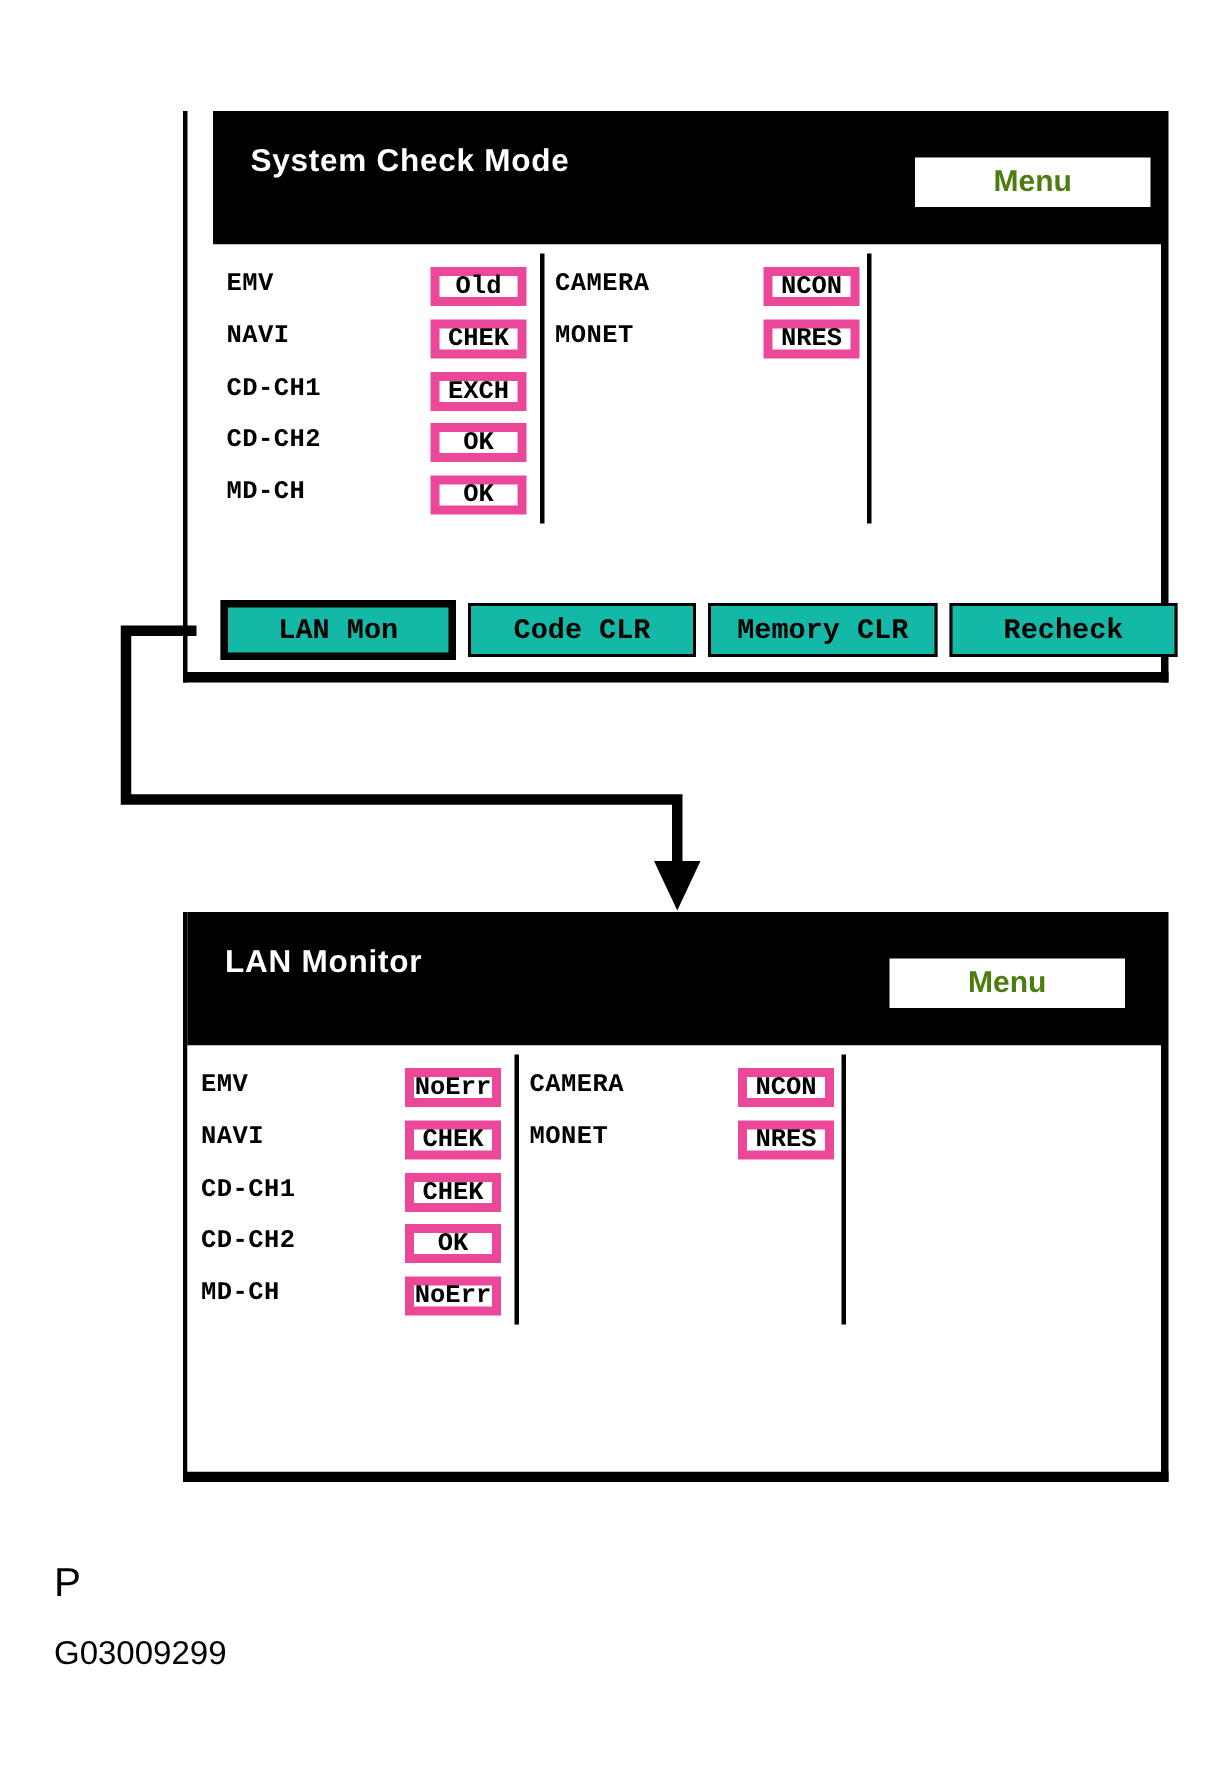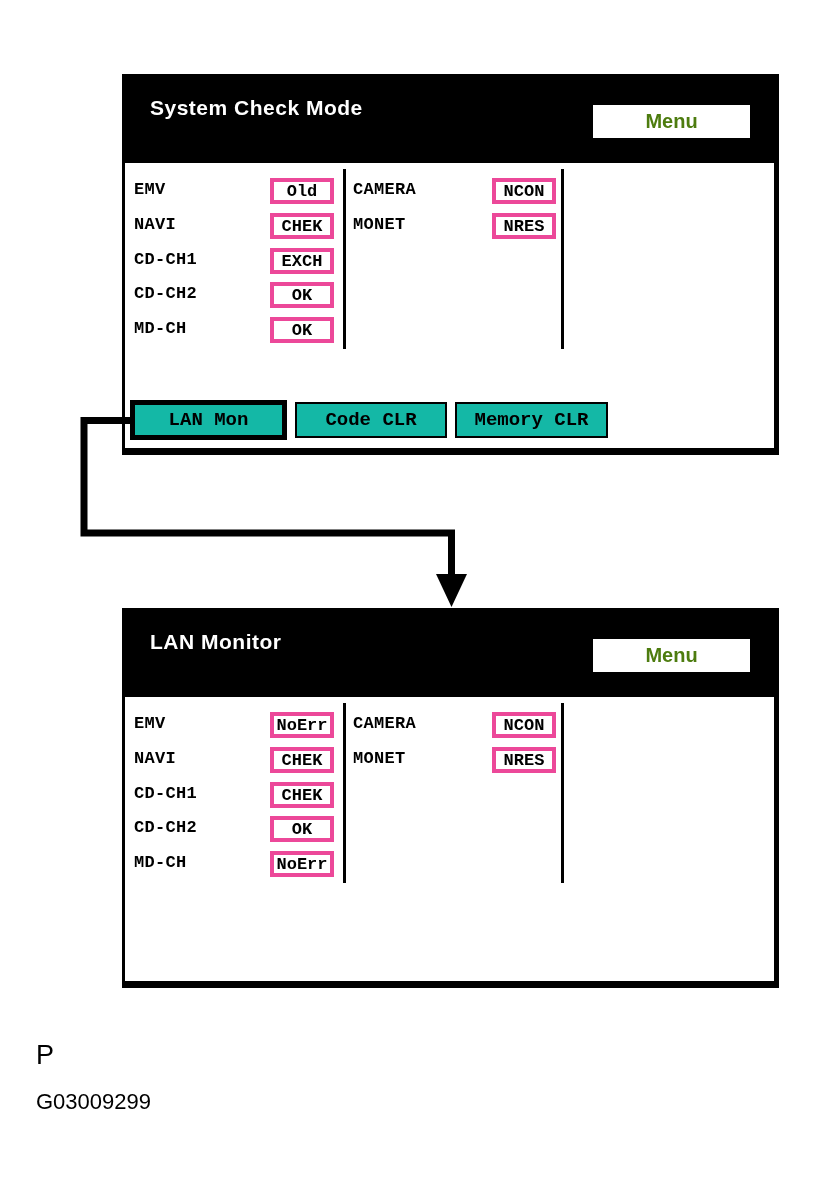--- a/index.html
+++ b/index.html
@@ -21,21 +21,21 @@
   .screen {
     position: absolute;
     left: 122px;
     width: 657px;
     background: #ffffff;
     box-sizing: border-box;
     border-left: 3px solid #000;
     border-right: 5px solid #000;
     border-bottom: 7px solid #000;
   }
-  .screen1 { top: 74px;  height: 381px; }
+  .screen1 { top: 74px;  height: 381px; padding-left: 17px; }
   .screen2 { top: 608px; height: 380px; }
 
   .screen-header {
     position: relative;
     height: 89px;
     background: #000000;
   }
   .screen-title {
     position: absolute;
     left: 25px;
@@ -75,21 +75,21 @@
     font-size: 17px;
     font-weight: bold;
     white-space: nowrap;
     letter-spacing: 0.3px;
   }
   .status-box {
     position: absolute;
     width: 64px;
     height: 26px;
     box-sizing: border-box;
-    border: 4px solid #ec4899;
+    border: 6px solid #ec4899;
     display: flex;
     align-items: center;
     justify-content: center;
     font-size: 17px;
     font-weight: bold;
     background: #ffffff;
     white-space: nowrap;
   }
   .row-l .dev-label  { left: 9px; }
   .row-l .status-box { left: 145px; }
@@ -186,20 +186,21 @@
         <span class="dev-label">MONET</span>
         <span class="status-box">NRES</span>
       </div>
 
       <div class="divider div1"></div>
       <div class="divider div2"></div>
 
       <div class="fbtn selected" style="left:5px;   top:237px; width:157px; height:40px">LAN Mon</div>
       <div class="fbtn" style="left:170px; top:239px; width:152px">Code CLR</div>
       <div class="fbtn" style="left:330px; top:239px; width:153px">Memory CLR</div>
+      <div class="fbtn" style="left:491px; top:239px; width:152px">Recheck</div>
     </div>
   </div>
 
   <div class="screen screen2">
     <div class="screen-header">
       <div class="screen-title">LAN Monitor</div>
       <div class="menu-button">Menu</div>
     </div>
     <div class="screen-body">
 

